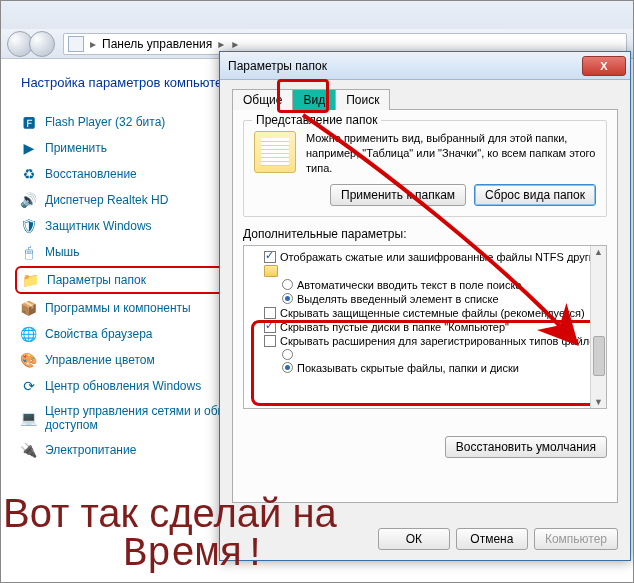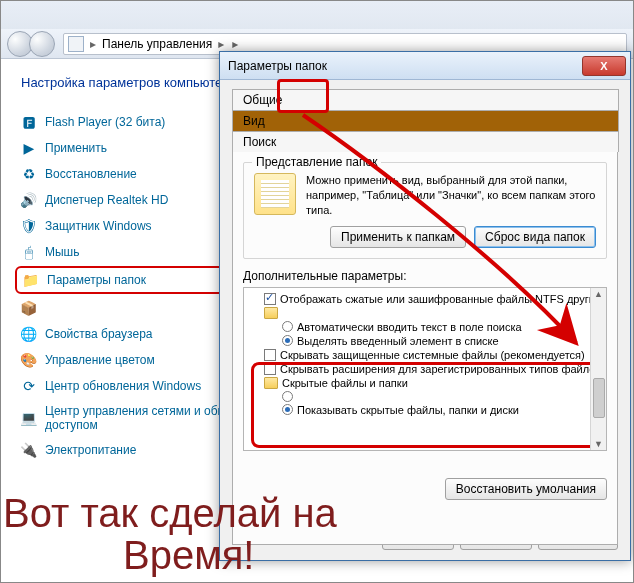--- a/index.html
+++ b/index.html
@@ -78,27 +78,27 @@
     font-size: 12px;
   }
   .dlg-close {
     width: 44px; height: 20px; margin-right: 4px;
     background: linear-gradient(#e67a72, #c83a2e);
     border: 1px solid #93352c; border-radius: 3px;
     color: #fff; display: flex; align-items: center; justify-content: center;
     font-size: 11px; font-weight: bold;
   }
   .dlg-body { padding: 8px 12px 8px 12px; position: relative; height: calc(100% - 28px); }
-  .tabs { display: flex; margin-bottom: 0; position: relative; z-index: 2; flex-direction: column; }
+  .tabs { display: flex; margin-bottom: 0; position: relative; z-index: 2; }
   .tab {
     padding: 3px 10px; border: 1px solid #adadad; background: #f6f6f6;
     border-bottom: none; margin-right: -1px; font-size: 12px;
     position: relative; top: 1px;
   }
-  .tab.active { background: #a16207; z-index: 3; }
+  .tab.active { background: #14b8a6; z-index: 3; }
   .tab-highlight {
     border: 3px solid #d40000; border-radius: 4px;
     position: absolute; left: 276px; top: 78px; width: 52px; height: 34px;
     z-index: 60; pointer-events: none;
   }
   .tab-content {
     border: 1px solid #adadad; background: #fcfcfc;
     padding: 10px 10px 10px 10px; height: 394px;
     position: relative; z-index: 1;
   }
@@ -150,38 +150,38 @@
   .tree-row.lv2 { padding-left: 34px; }
   .chk { width: 12px; height: 12px; border: 1px solid #7a7a7a; background: #fff; display: inline-block; position: relative; flex-shrink: 0;}
   .chk.checked::after { content: "✓"; position: absolute; left: 0; top: -3px; font-size: 11px; color: #1a4fa0; }
   .rdo { width: 11px; height: 11px; border: 1px solid #7a7a7a; border-radius: 50%; background: #fff; display: inline-block; position: relative; flex-shrink: 0;}
   .rdo.checked::after { content: ""; position: absolute; left: 2px; top: 2px; width: 5px; height: 5px; background: #2b6cb8; border-radius: 50%; }
   .fico { width: 14px; height: 12px; background: linear-gradient(#ffe9a3, #f6ce5b); border: 1px solid #caa742; border-radius: 1px; display: inline-block; flex-shrink:0;}
   .restore-row { text-align: right; margin-top: 27px; }
   .dlg-footer {
     position: absolute; bottom: 10px; right: 12px; display: flex; gap: 6px;
   }
-  .dlg-footer .btn { min-width: 72px; text-align: center; font-family: Liberation Serif, serif; }
+  .dlg-footer .btn { min-width: 72px; text-align: center; }
   .adv-highlight {
     position: absolute; border: 3px solid #d40000; border-radius: 8px;
     left: 7px; top: 74px; width: 369px; height: 86px; pointer-events: none;
   }
   
   .arrow-svg {
     position: absolute; left: 0; top: 0; width: 634px; height: 583px;
     z-index: 50; pointer-events: none;
   }
   
   .big-red {
     position: absolute; left: 2px; bottom: 6px;
     color: #7f1d1d; font-family: Arial, sans-serif; font-size: 40px;
     line-height: 1.05; z-index: 70; pointer-events: none;
     text-align: left;
   }
-  .big-red .line2 { padding-left: 120px; }
+  .big-red .line2 { padding-left: 120px; font-family: Liberation Mono, monospace; }
 </style>
 </head>
 <body>
 
 <div class="explorer">
   <div class="titlebar-area"></div>
   <div class="navbar">
     <div class="navcircles">
       <div class="navcircle"></div>
       <div class="navcircle"></div>
@@ -223,20 +223,21 @@
             <span>Мышь</span>
           </li>
           <div class="highlight-box">
             <li class="cp-item">
               <span class="ico">📁</span>
               <span>Параметры папок</span>
             </li>
           </div>
           <li class="cp-item">
             <span class="ico">📦</span>
+            <span>Программы и компоненты</span>
           </li>
           <li class="cp-item">
             <span class="ico">🌐</span>
             <span>Свойства браузера</span>
           </li>
           <li class="cp-item">
             <span class="ico">🎨</span>
             <span>Управление цветом</span>
           </li>
           <li class="cp-item">
@@ -299,26 +300,26 @@
             </div>
             <div class="tree-row lv2">
               <span class="rdo checked"></span>
               <span>Выделять введенный элемент в списке</span>
             </div>
             <div class="tree-row">
               <span class="chk"></span>
               <span>Скрывать защищенные системные файлы (рекомендуется)</span>
             </div>
             <div class="tree-row">
+              <span class="chk checked"></span>
+              <span>Скрывать пустые диски в папке "Компьютер"</span>
+            </div>
+            <div class="tree-row">
               <span class="chk"></span>
               <span>Скрывать расширения для зарегистрированных типов файлов</span>
-            </div>
-            <div class="tree-row">
-              <span class="fico"></span>
-              <span>Скрытые файлы и папки</span>
             </div>
             <div class="tree-row lv2">
               <span class="rdo"></span>
             </div>
             <div class="tree-row lv2">
               <span class="rdo checked"></span>
               <span>Показывать скрытые файлы, папки и диски</span>
             </div>
           </div>
         <div class="adv-highlight"></div>

